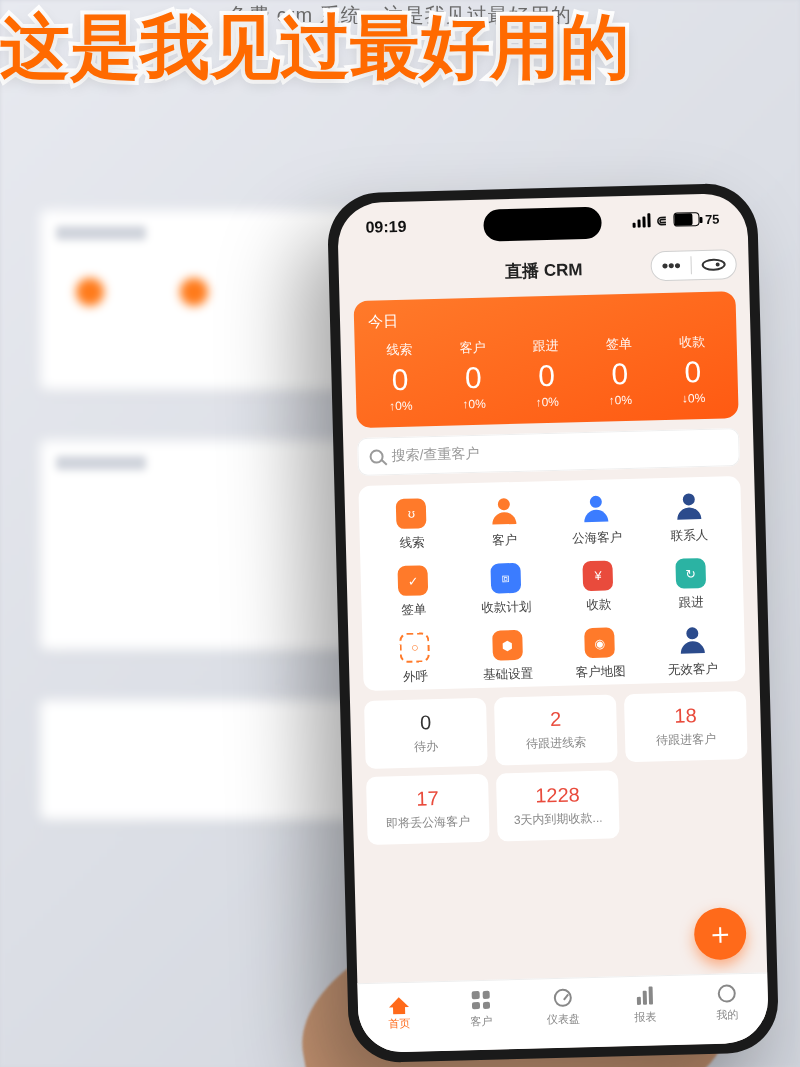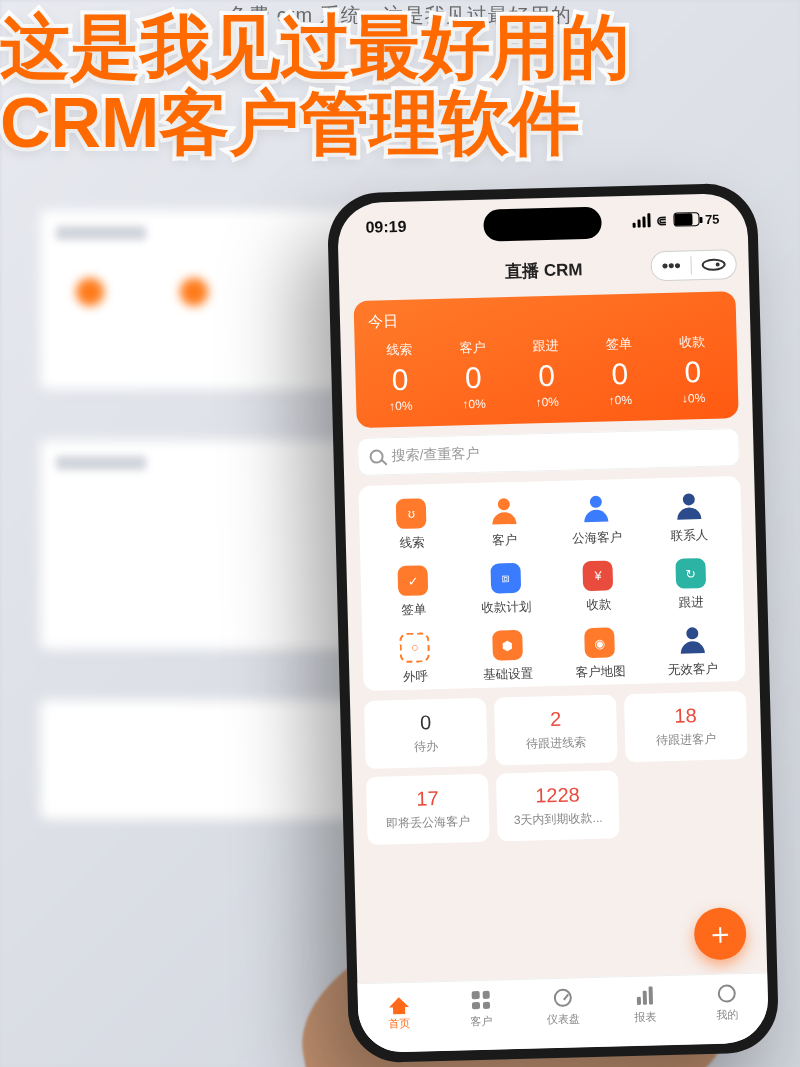--- a/index.html
+++ b/index.html
@@ -166,21 +166,20 @@
   <div class="bg-panel bg-p2"></div>
   <div class="bg-panel bg-p3"></div>
   <div class="bg-txt" style="left:56px;top:226px;width:90px"></div>
   <div class="bg-txt" style="left:56px;top:456px;width:90px"></div>
 </div>
 
 <div class="top-caption">免费 crm 系统，这是我见过最好用的</div>
 
 <div class="headline">
   <div>这是我见过最好用的</div>
-  <div>CRM客户管理软件</div>
 </div>
 
 <div class="hand"></div>
 
 <div class="phone">
   <div class="phone-screen">
     <div class="notch"></div>
 
     <div class="status-bar">
       <span>09:19</span>

